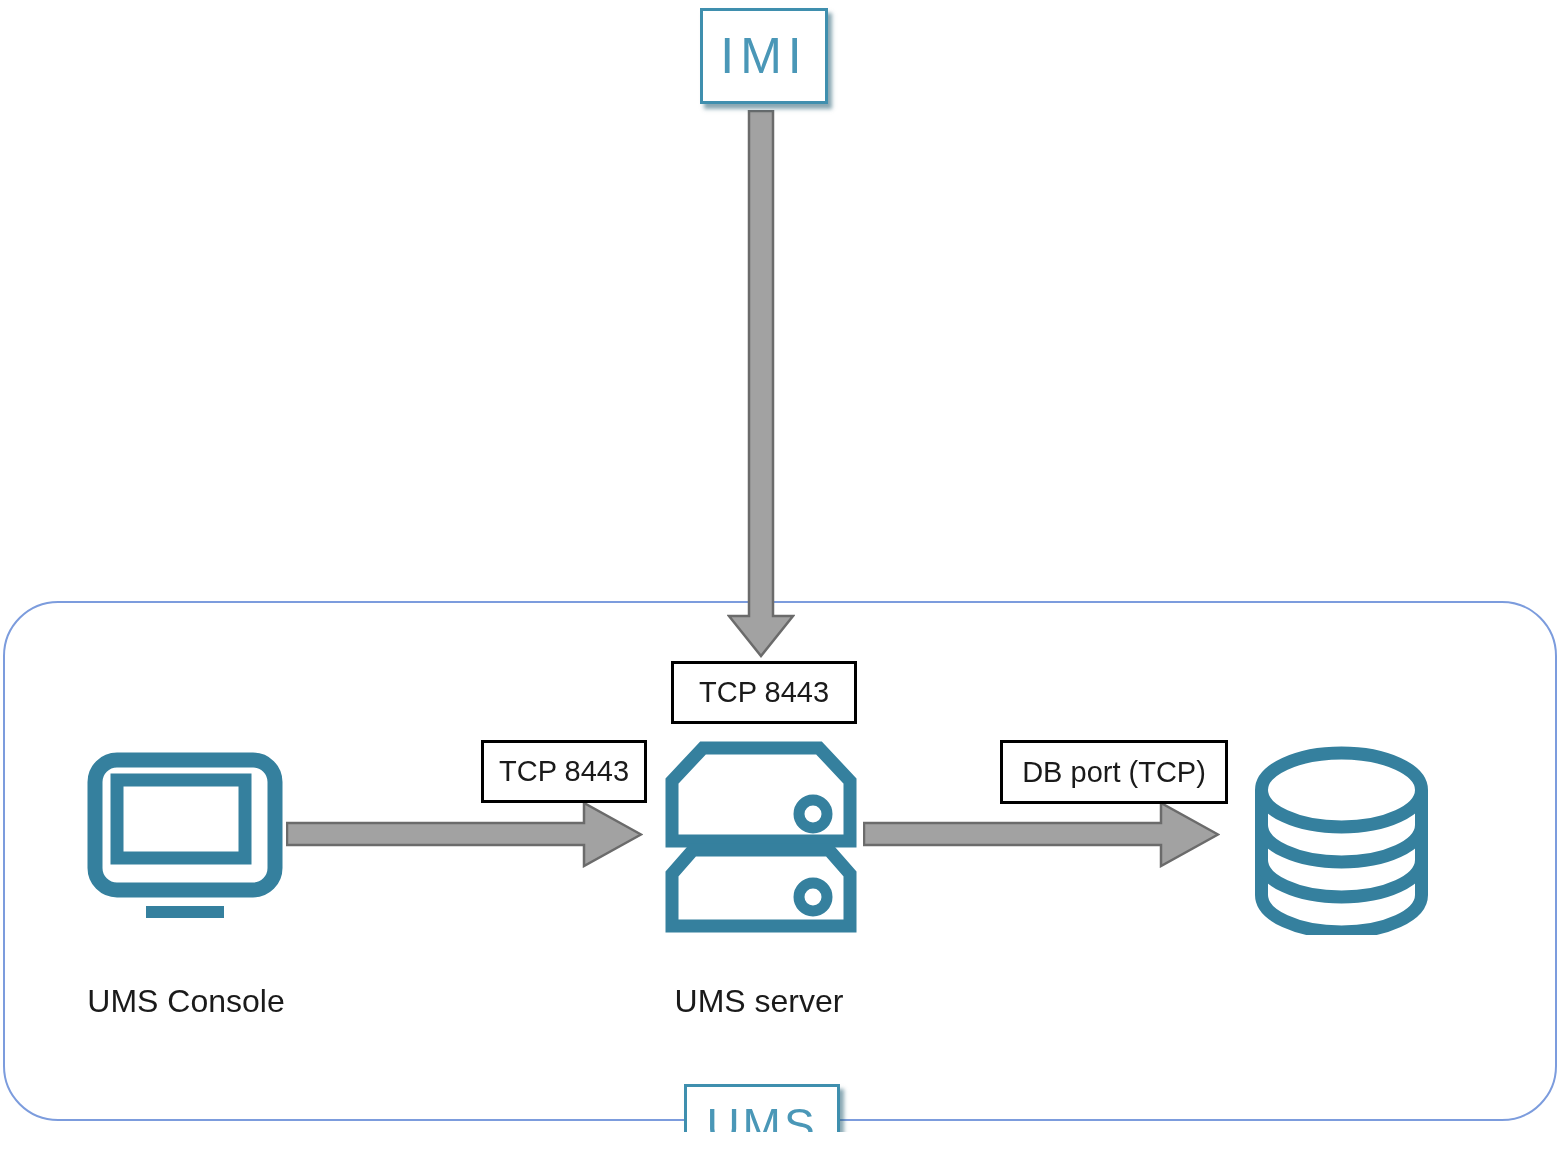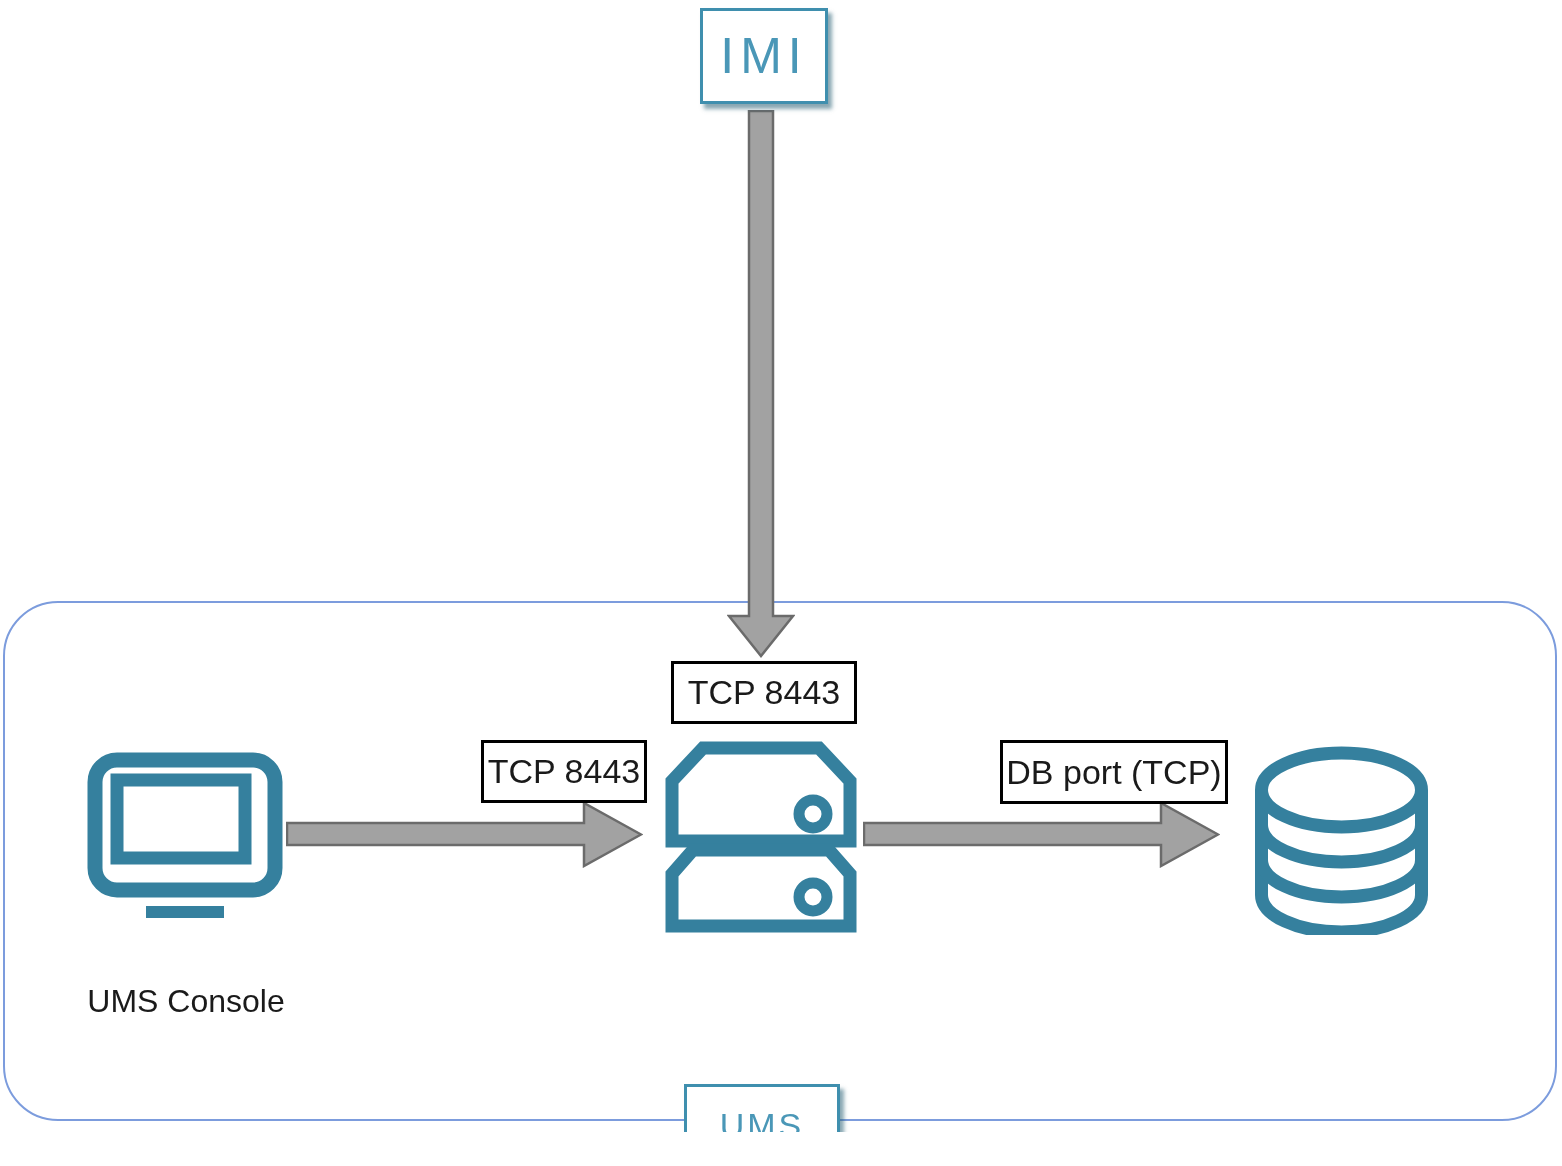--- a/index.html
+++ b/index.html
@@ -33,21 +33,21 @@
     border:2px solid var(--group-border);
     border-radius:55px;
     background:transparent;
     z-index:0;
   }
   
   .port-label{
     background:#fff;
     border:3px solid var(--label-border);
     color:var(--label-text);
-    font-size:34px;
+    font-size:29px;
     display:flex;align-items:center;justify-content:center;
     z-index:2;white-space:nowrap;
   }
   
   .node-caption{
     width:400px;text-align:center;
     font-size:32px;color:var(--label-text);
     z-index:2;white-space:nowrap;
   }
   
@@ -121,18 +121,19 @@
       <path class="teal-stroke" stroke-width="13" d="M13.5,45 V150"></path>
       <path class="teal-stroke" stroke-width="13" d="M173.5,45 V150"></path>
       <path class="teal-stroke" stroke-width="13" d="M13.5,80 A80,37 0 0 0 173.5,80"></path>
       <path class="teal-stroke" stroke-width="13" d="M13.5,115 A80,37 0 0 0 173.5,115"></path>
       <path class="teal-stroke" stroke-width="13" d="M13.5,150 A80,37 0 0 0 173.5,150"></path>
       <ellipse class="white-fill-stroke" stroke-width="13" cx="93.5" cy="45" rx="80" ry="37"></ellipse>
     </svg>
   </div>
 
   <div class="abs node-caption" style="left:-14px;top:983px;">UMS Console</div>
+  <div class="abs node-caption" style="left:559px;top:983px;">UMS server</div>
 
-  <div class="abs brand-box" style="left:684px;top:1084px;width:150px;height:76px;font-size:34px;">
+  <div class="abs brand-box" style="left:684px;top:1084px;width:150px;height:76px;font-size:46px;">
     <span class="brand-text" style="letter-spacing:3px;">UMS</span>
   </div>
 
 </div>
 
 </body></html>

